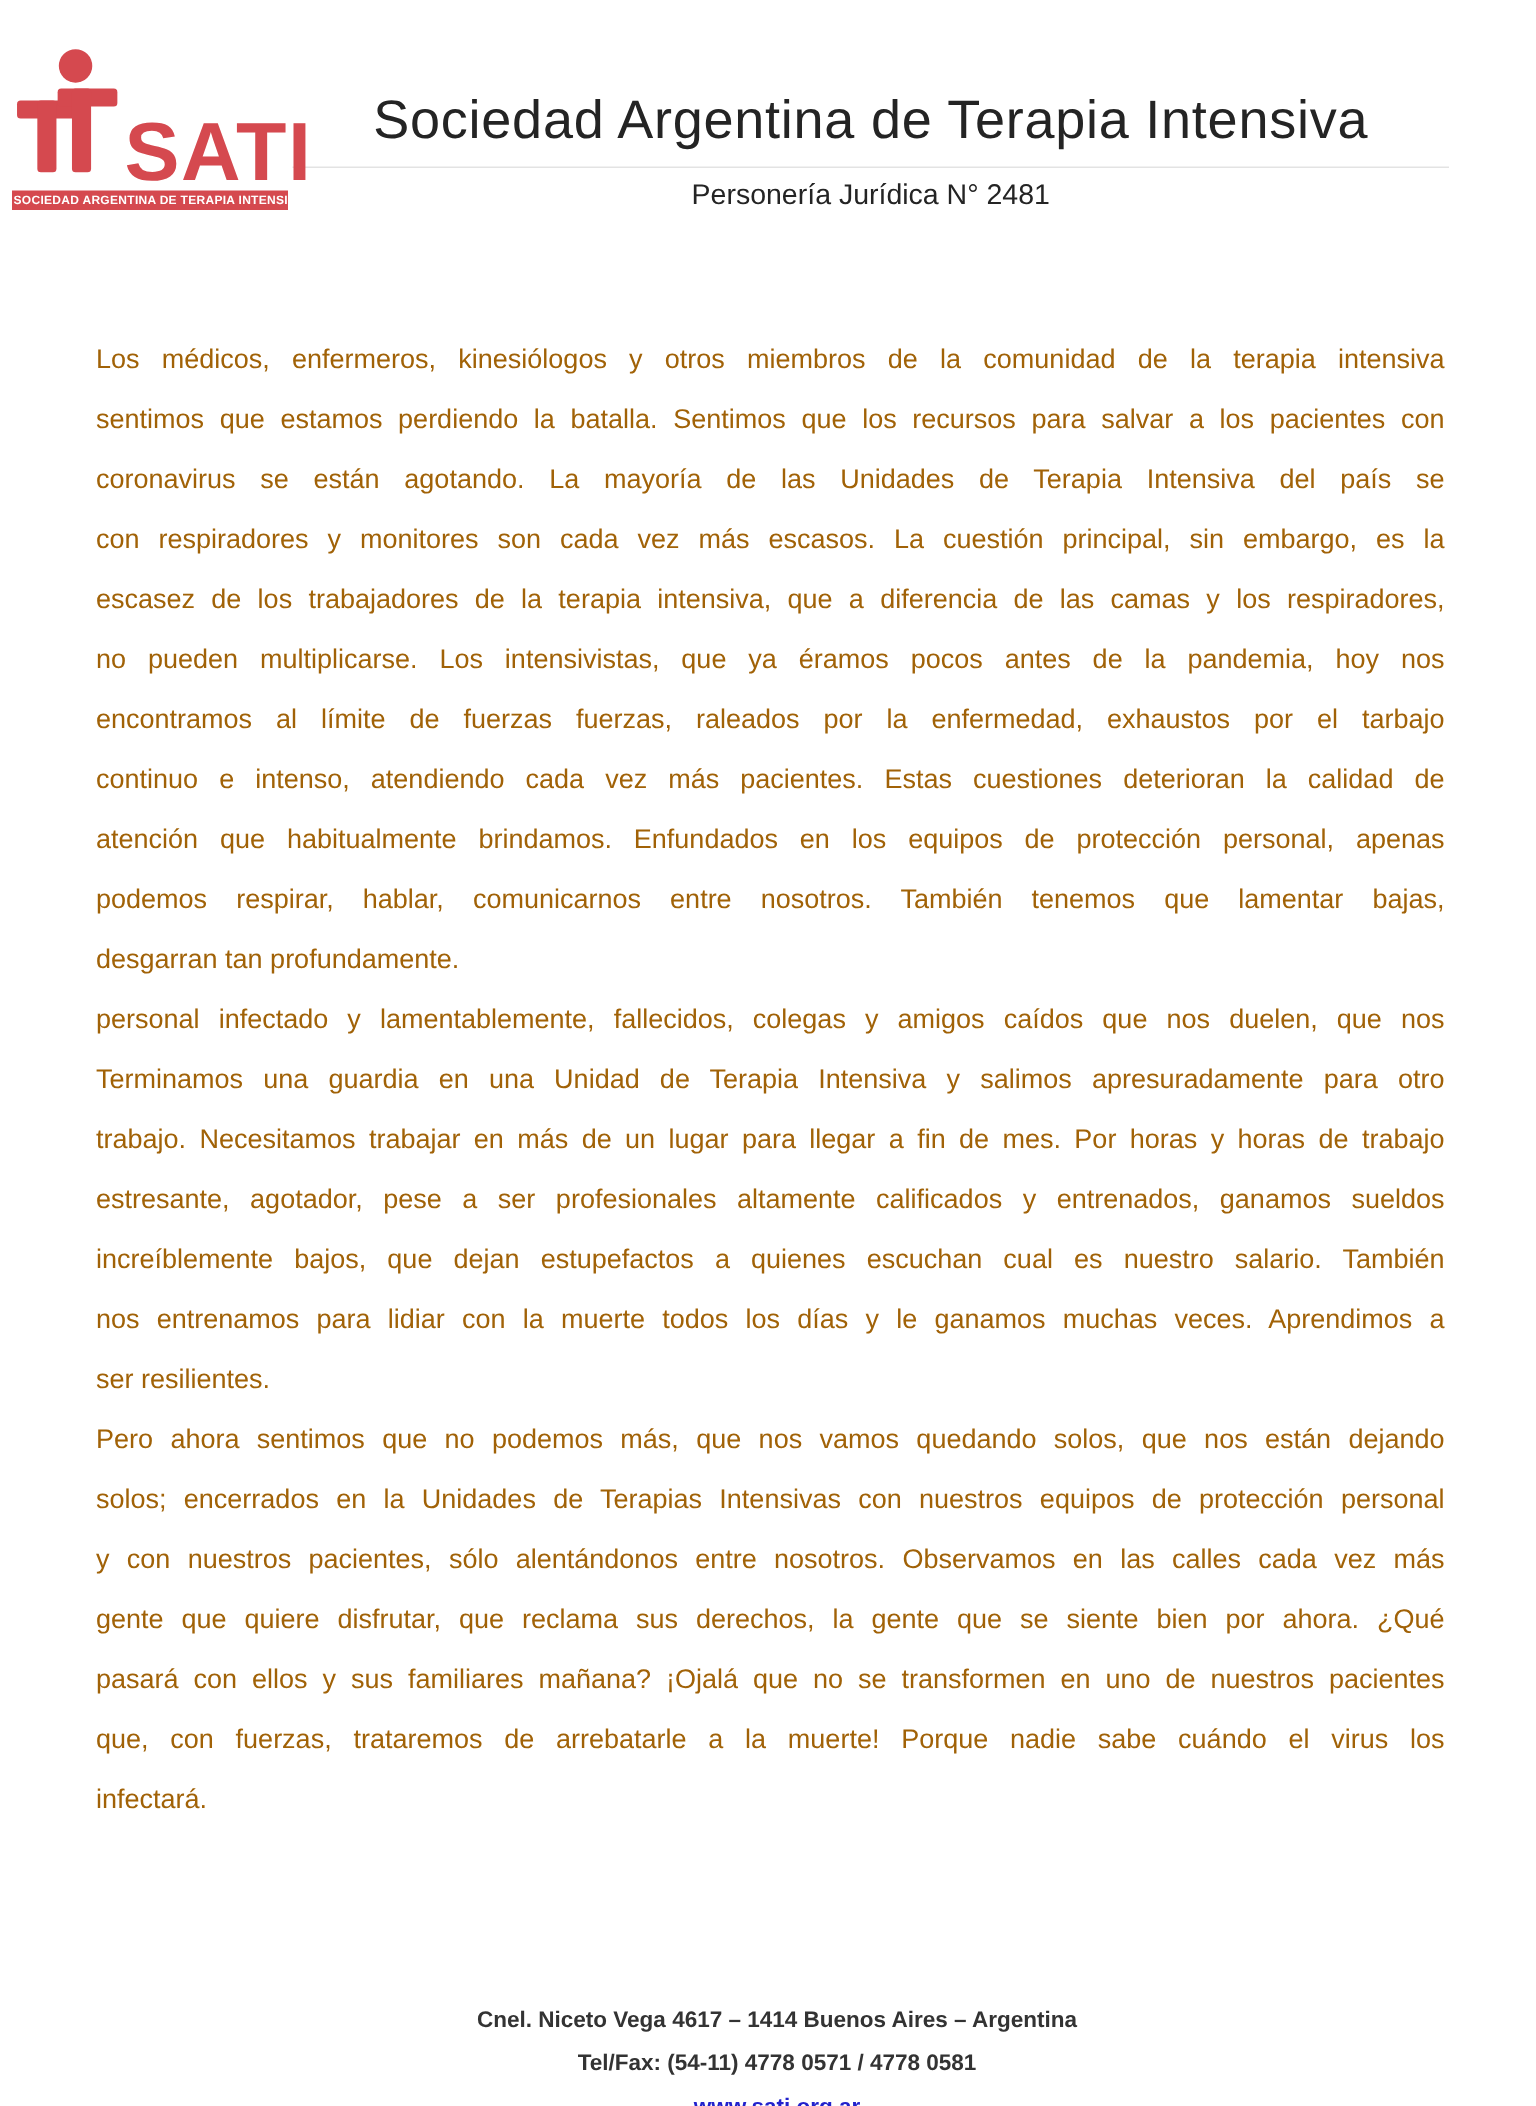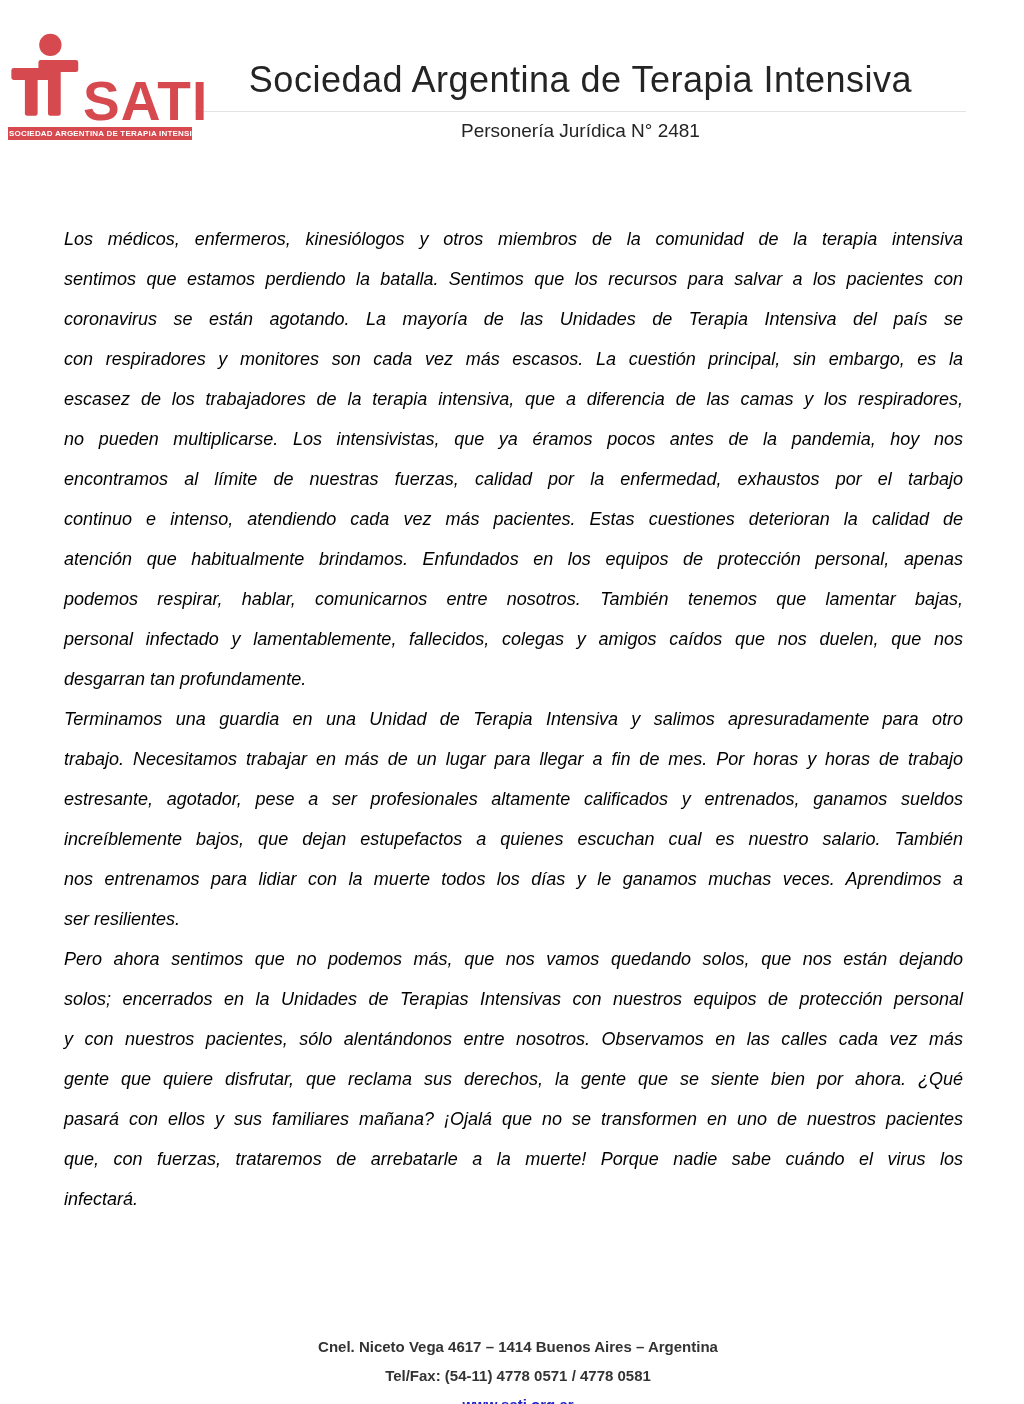--- a/index.html
+++ b/index.html
@@ -82,25 +82,24 @@
   
   .letter {
     position: absolute;
     left: 64px;
     right: 61px;
     top: 196px;
   }
   .line {
     font-size: 18px;
     line-height: 40px;
-    color: #000000;
+    color: #a16207;
     text-align: justify;
     text-align-last: justify;
     white-space: nowrap;
-    font-style: italic;
   }
   .line.last, .salutation {
     text-align: left;
     text-align-last: left;
   }
   .salutation {
     font-size: 18px;
     line-height: 40px;
     color: #2d2d2d;
   }
@@ -156,26 +155,26 @@
 
   <div class="letter">
     <div>
         <div>
           <div class="line">Los médicos, enfermeros, kinesiólogos y otros miembros de la comunidad de la terapia intensiva</div>
           <div class="line">sentimos que estamos perdiendo la batalla. Sentimos que los recursos para salvar a los pacientes con</div>
           <div class="line">coronavirus se están agotando. La mayoría de las Unidades de Terapia Intensiva del país se</div>
           <div class="line">con respiradores y monitores son cada vez más escasos. La cuestión principal, sin embargo, es la</div>
           <div class="line">escasez de los trabajadores de la terapia intensiva, que a diferencia de las camas y los respiradores,</div>
           <div class="line">no pueden multiplicarse. Los intensivistas, que ya éramos pocos antes de la pandemia, hoy nos</div>
-          <div class="line">encontramos al límite de nuestras fuerzas, calidad por la enfermedad, exhaustos por el tarbajo</div>
+          <div class="line">encontramos al límite de fuerzas fuerzas, raleados por la enfermedad, exhaustos por el tarbajo</div>
           <div class="line">continuo e intenso, atendiendo cada vez más pacientes. Estas cuestiones deterioran la calidad de</div>
           <div class="line">atención que habitualmente brindamos. Enfundados en los equipos de protección personal, apenas</div>
           <div class="line">podemos respirar, hablar, comunicarnos entre nosotros. También tenemos que lamentar bajas,</div>
+          <div class="line last">desgarran tan profundamente.</div>
           <div class="line">personal infectado y lamentablemente, fallecidos, colegas y amigos caídos que nos duelen, que nos</div>
-          <div class="line last">desgarran tan profundamente.</div>
         </div>
         <div>
           <div class="line">Terminamos una guardia en una Unidad de Terapia Intensiva y salimos apresuradamente para otro</div>
           <div class="line">trabajo. Necesitamos trabajar en más de un lugar para llegar a fin de mes. Por horas y horas de trabajo</div>
           <div class="line">estresante, agotador, pese a ser profesionales altamente calificados y entrenados, ganamos sueldos</div>
           <div class="line">increíblemente bajos, que dejan estupefactos a quienes escuchan cual es nuestro salario. También</div>
           <div class="line">nos entrenamos para lidiar con la muerte todos los días y le ganamos muchas veces. Aprendimos a</div>
           <div class="line last">ser resilientes.</div>
         </div>
         <div>

